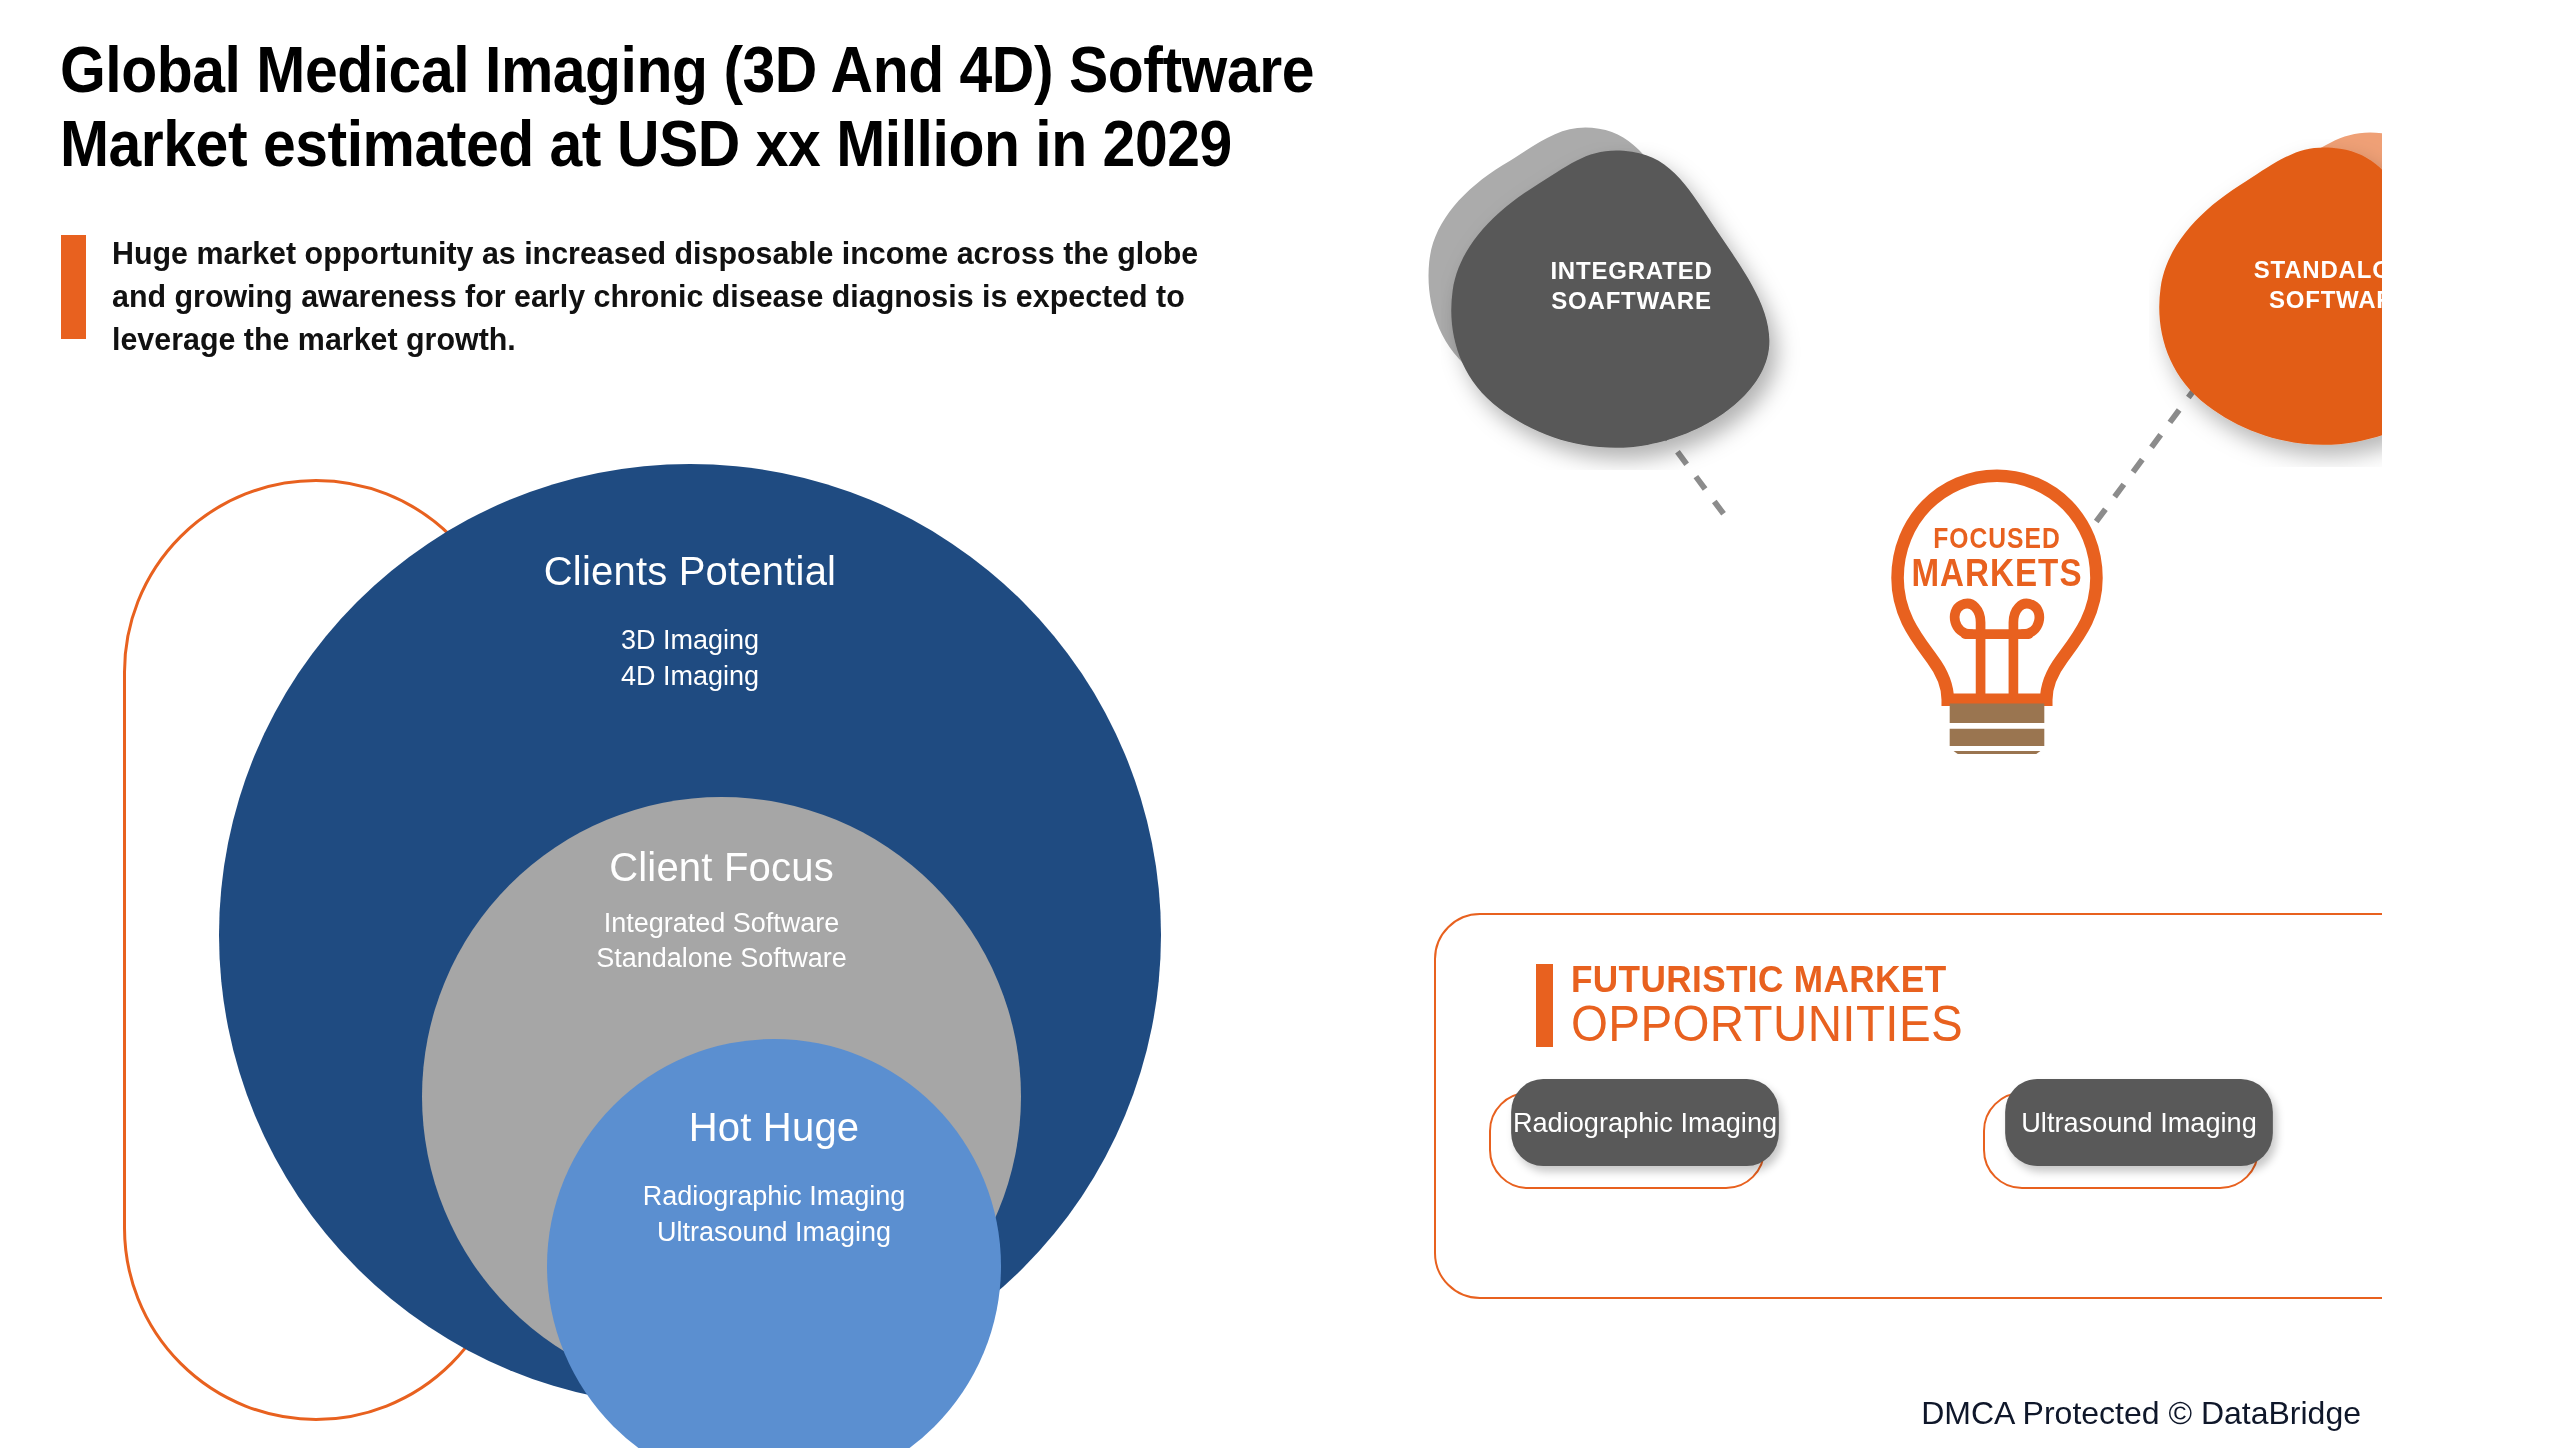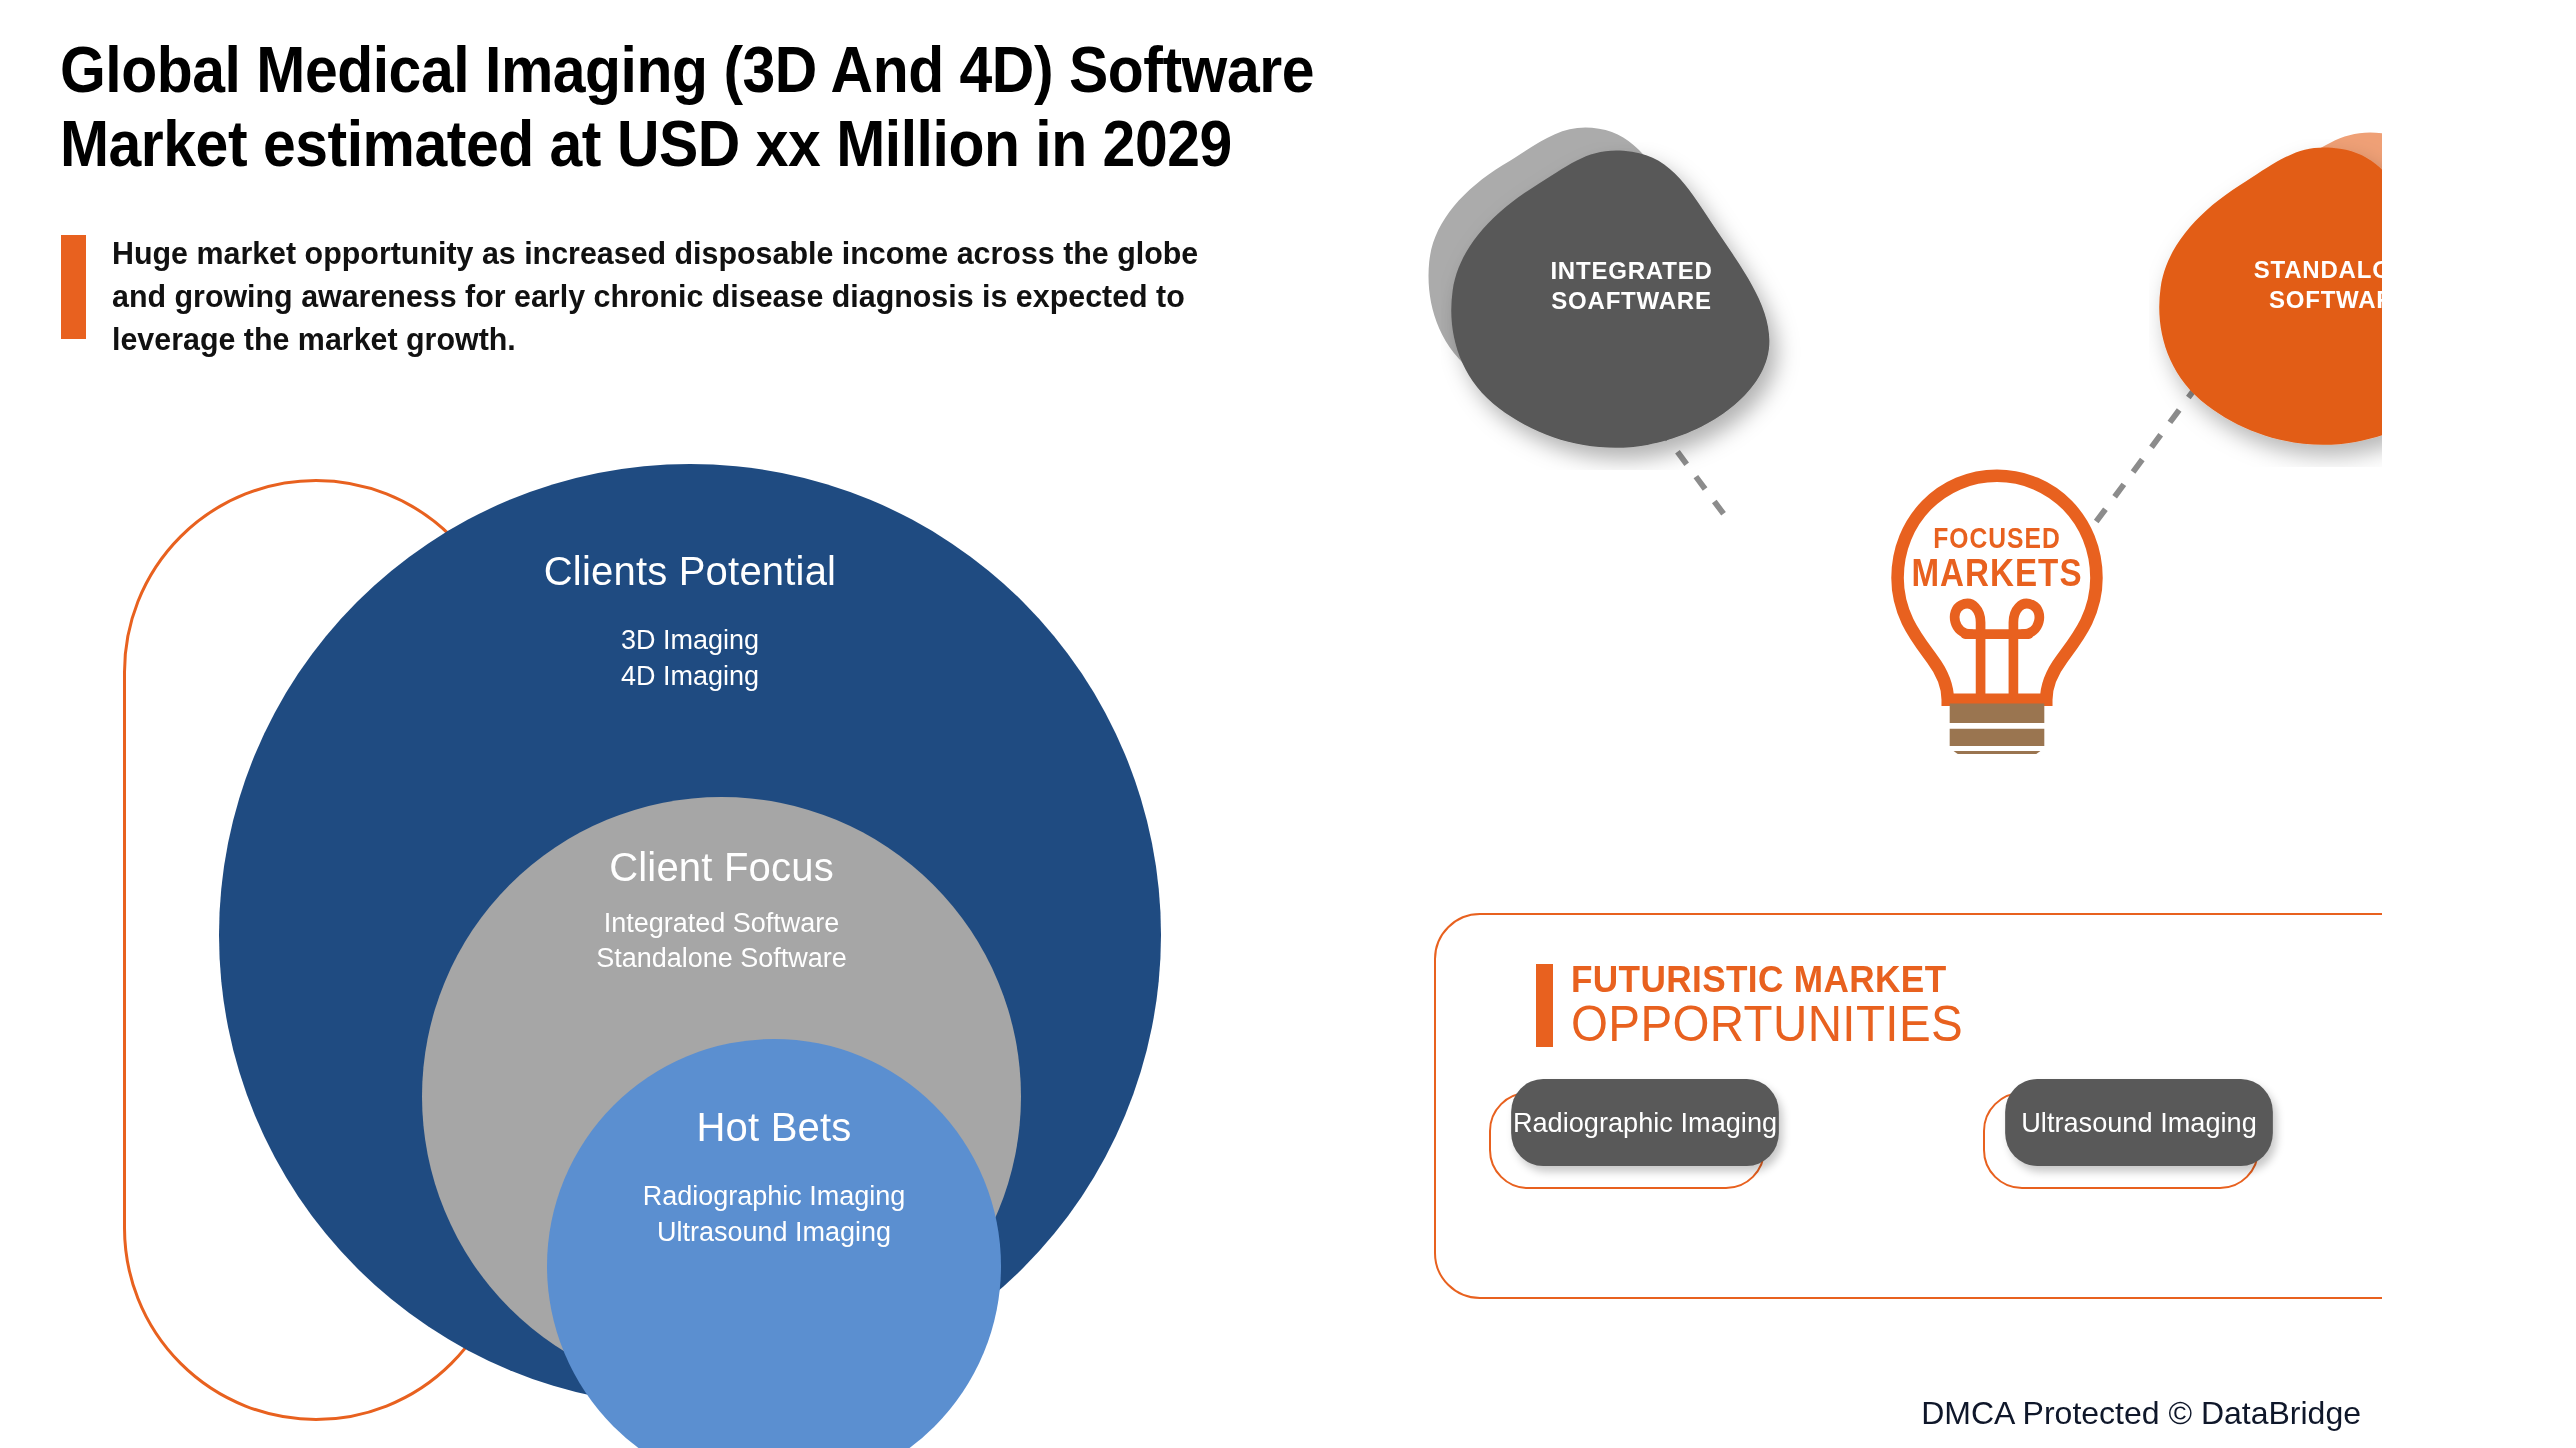--- a/index.html
+++ b/index.html
@@ -276,21 +276,21 @@
 4D Imaging</div>
     </div>
 
     <div class="circle" id="circle-mid">
       <div class="circle-title">Client Focus</div>
       <div class="circle-items">Integrated Software
 Standalone Software</div>
     </div>
 
     <div class="circle" id="circle-inner">
-      <div class="circle-title">Hot Bets</div>
+      <div class="circle-title">Hot Huge</div>
       <div class="circle-items">Radiographic Imaging
 Ultrasound Imaging</div>
     </div>
   </div>
 
   <div id="right-panel">
 
     <svg width="1140" height="618" style="position:absolute;left:0;top:0;" viewBox="0 0 1180 640">
       <line x1="190" y1="215" x2="320" y2="390" stroke="#8c8c8c" stroke-width="6" stroke-dasharray="16 16"></line>
       <line x1="700" y1="390" x2="830" y2="215" stroke="#8c8c8c" stroke-width="6" stroke-dasharray="16 16"></line>

